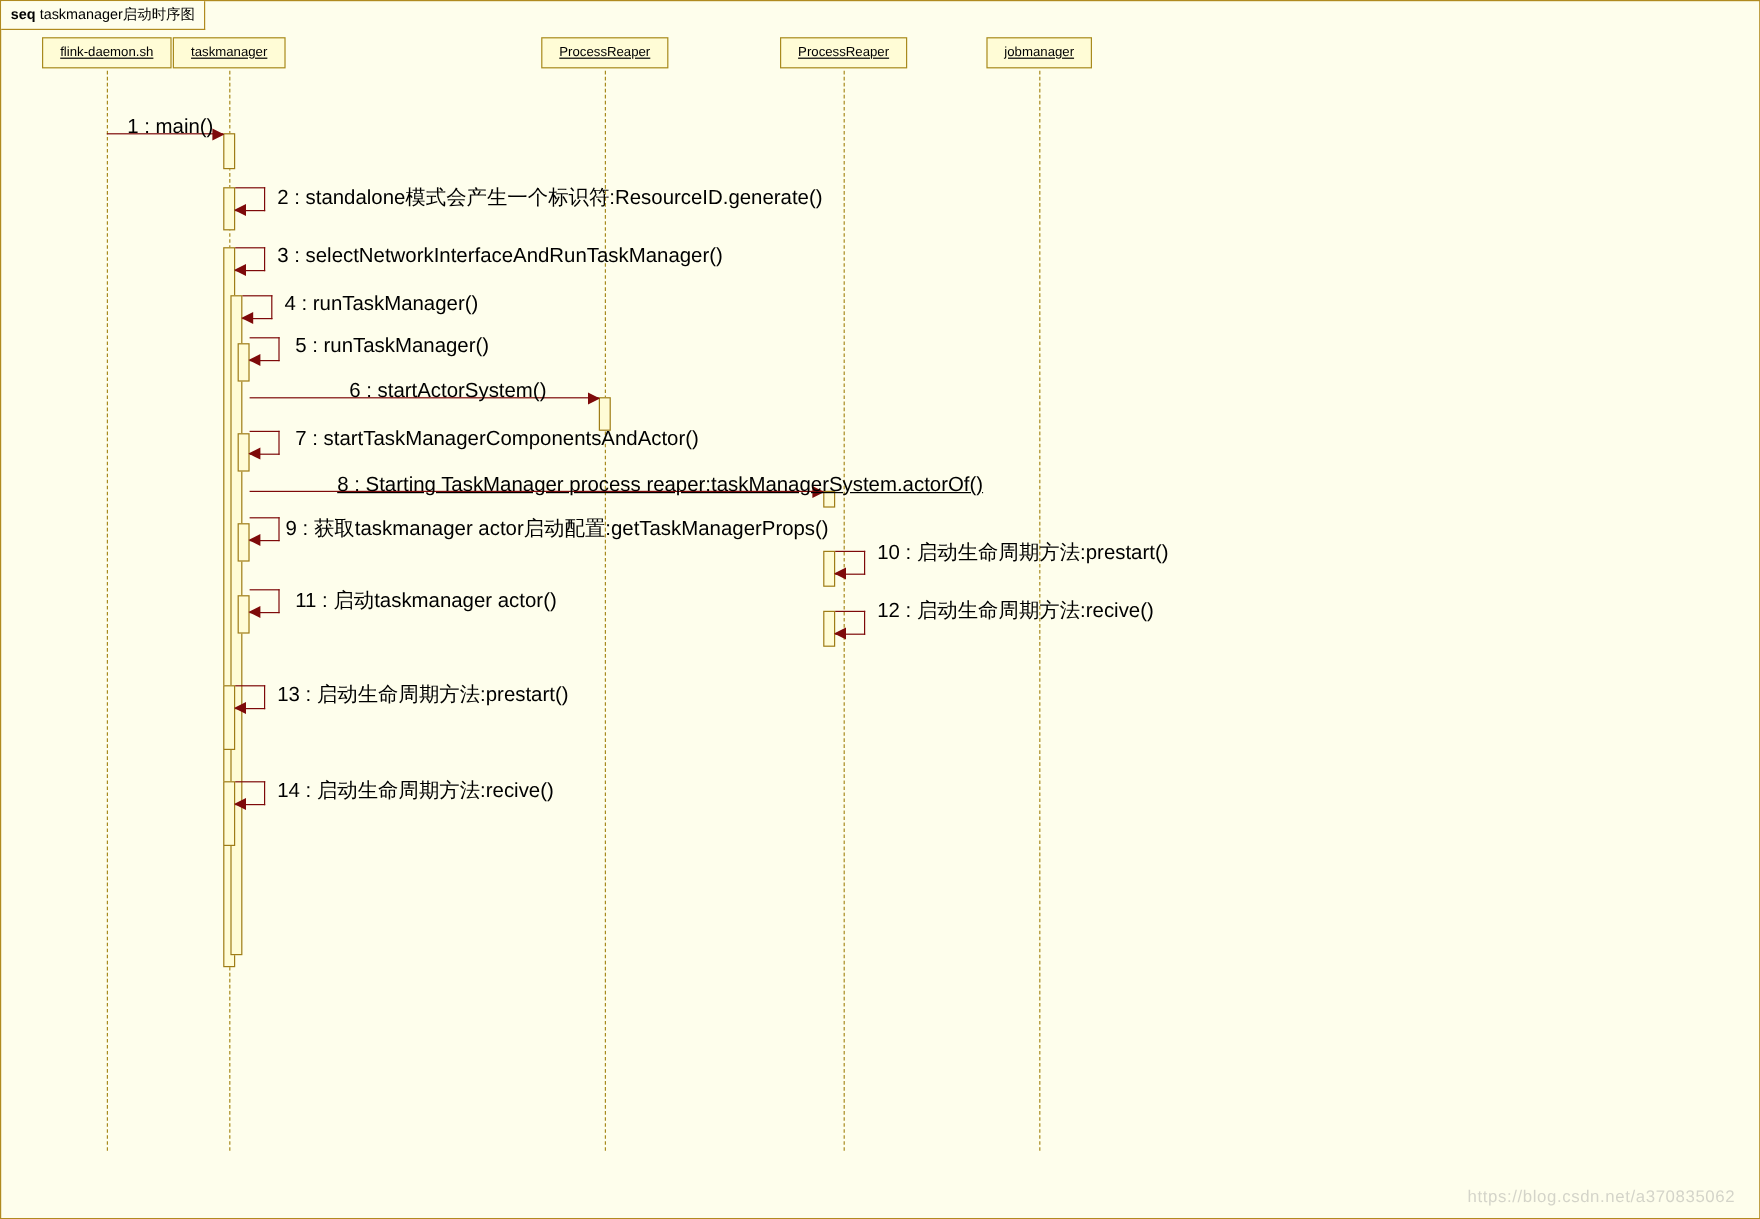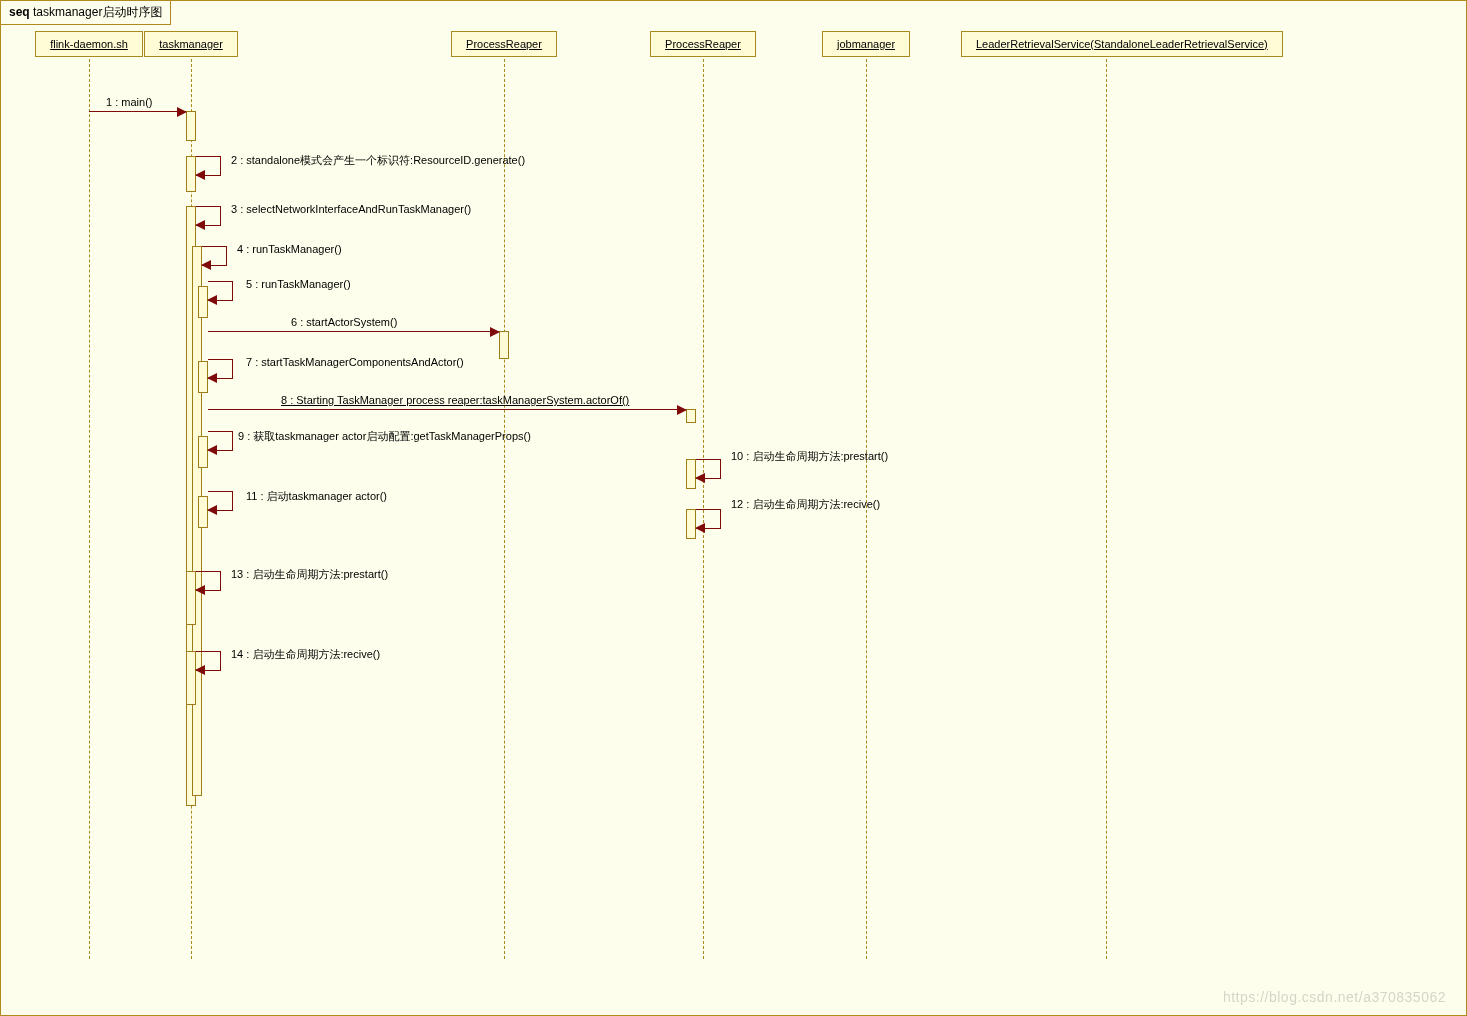--- a/index.html
+++ b/index.html
@@ -96,21 +96,21 @@
     left: -1px;
     bottom: -5px;
     width: 0;
     height: 0;
     border-top: 5px solid transparent;
     border-bottom: 5px solid transparent;
     border-right: 10px solid #7e0a0a;
   }
   .msg-label {
     position: absolute;
-    font-size: 11px;
+    font-size: 17px;
     color: #000;
     white-space: nowrap;
     background: transparent;
   }
   .watermark {
     position: absolute;
     right: 20px;
     bottom: 10px;
     font-size: 14px;
     color: rgba(150,150,150,0.4);
@@ -138,24 +138,20 @@
     <div class="participant" style="left:450px; width:106px;">
       <div class="head">ProcessReaper</div>
       <div class="lifeline"></div>
     </div>
     <div class="participant" style="left:638px; width:128px;">
       <div class="head">ProcessReaper</div>
       <div class="lifeline"></div>
     </div>
     <div class="participant" style="left:820px; width:90px;">
       <div class="head">jobmanager</div>
-      <div class="lifeline"></div>
-    </div>
-    <div class="participant" style="left:960px; width:290px;">
-      <div class="head">LeaderRetrievalService(StandaloneLeaderRetrievalService)</div>
       <div class="lifeline"></div>
     </div>
 
     <div class="activation" style="left:190px; top:80px; height:30px;"></div>
     <div class="activation" style="left:190px; top:125px; height:36px;"></div>
     <div class="activation" style="left:190px; top:175px; height:600px;"></div>
     <div class="activation" style="left:196px; top:215px; height:550px;"></div>
     <div class="activation" style="left:202px; top:255px; height:32px;"></div>
     <div class="activation" style="left:202px; top:330px; height:32px;"></div>
     <div class="activation" style="left:202px; top:405px; height:32px;"></div>

